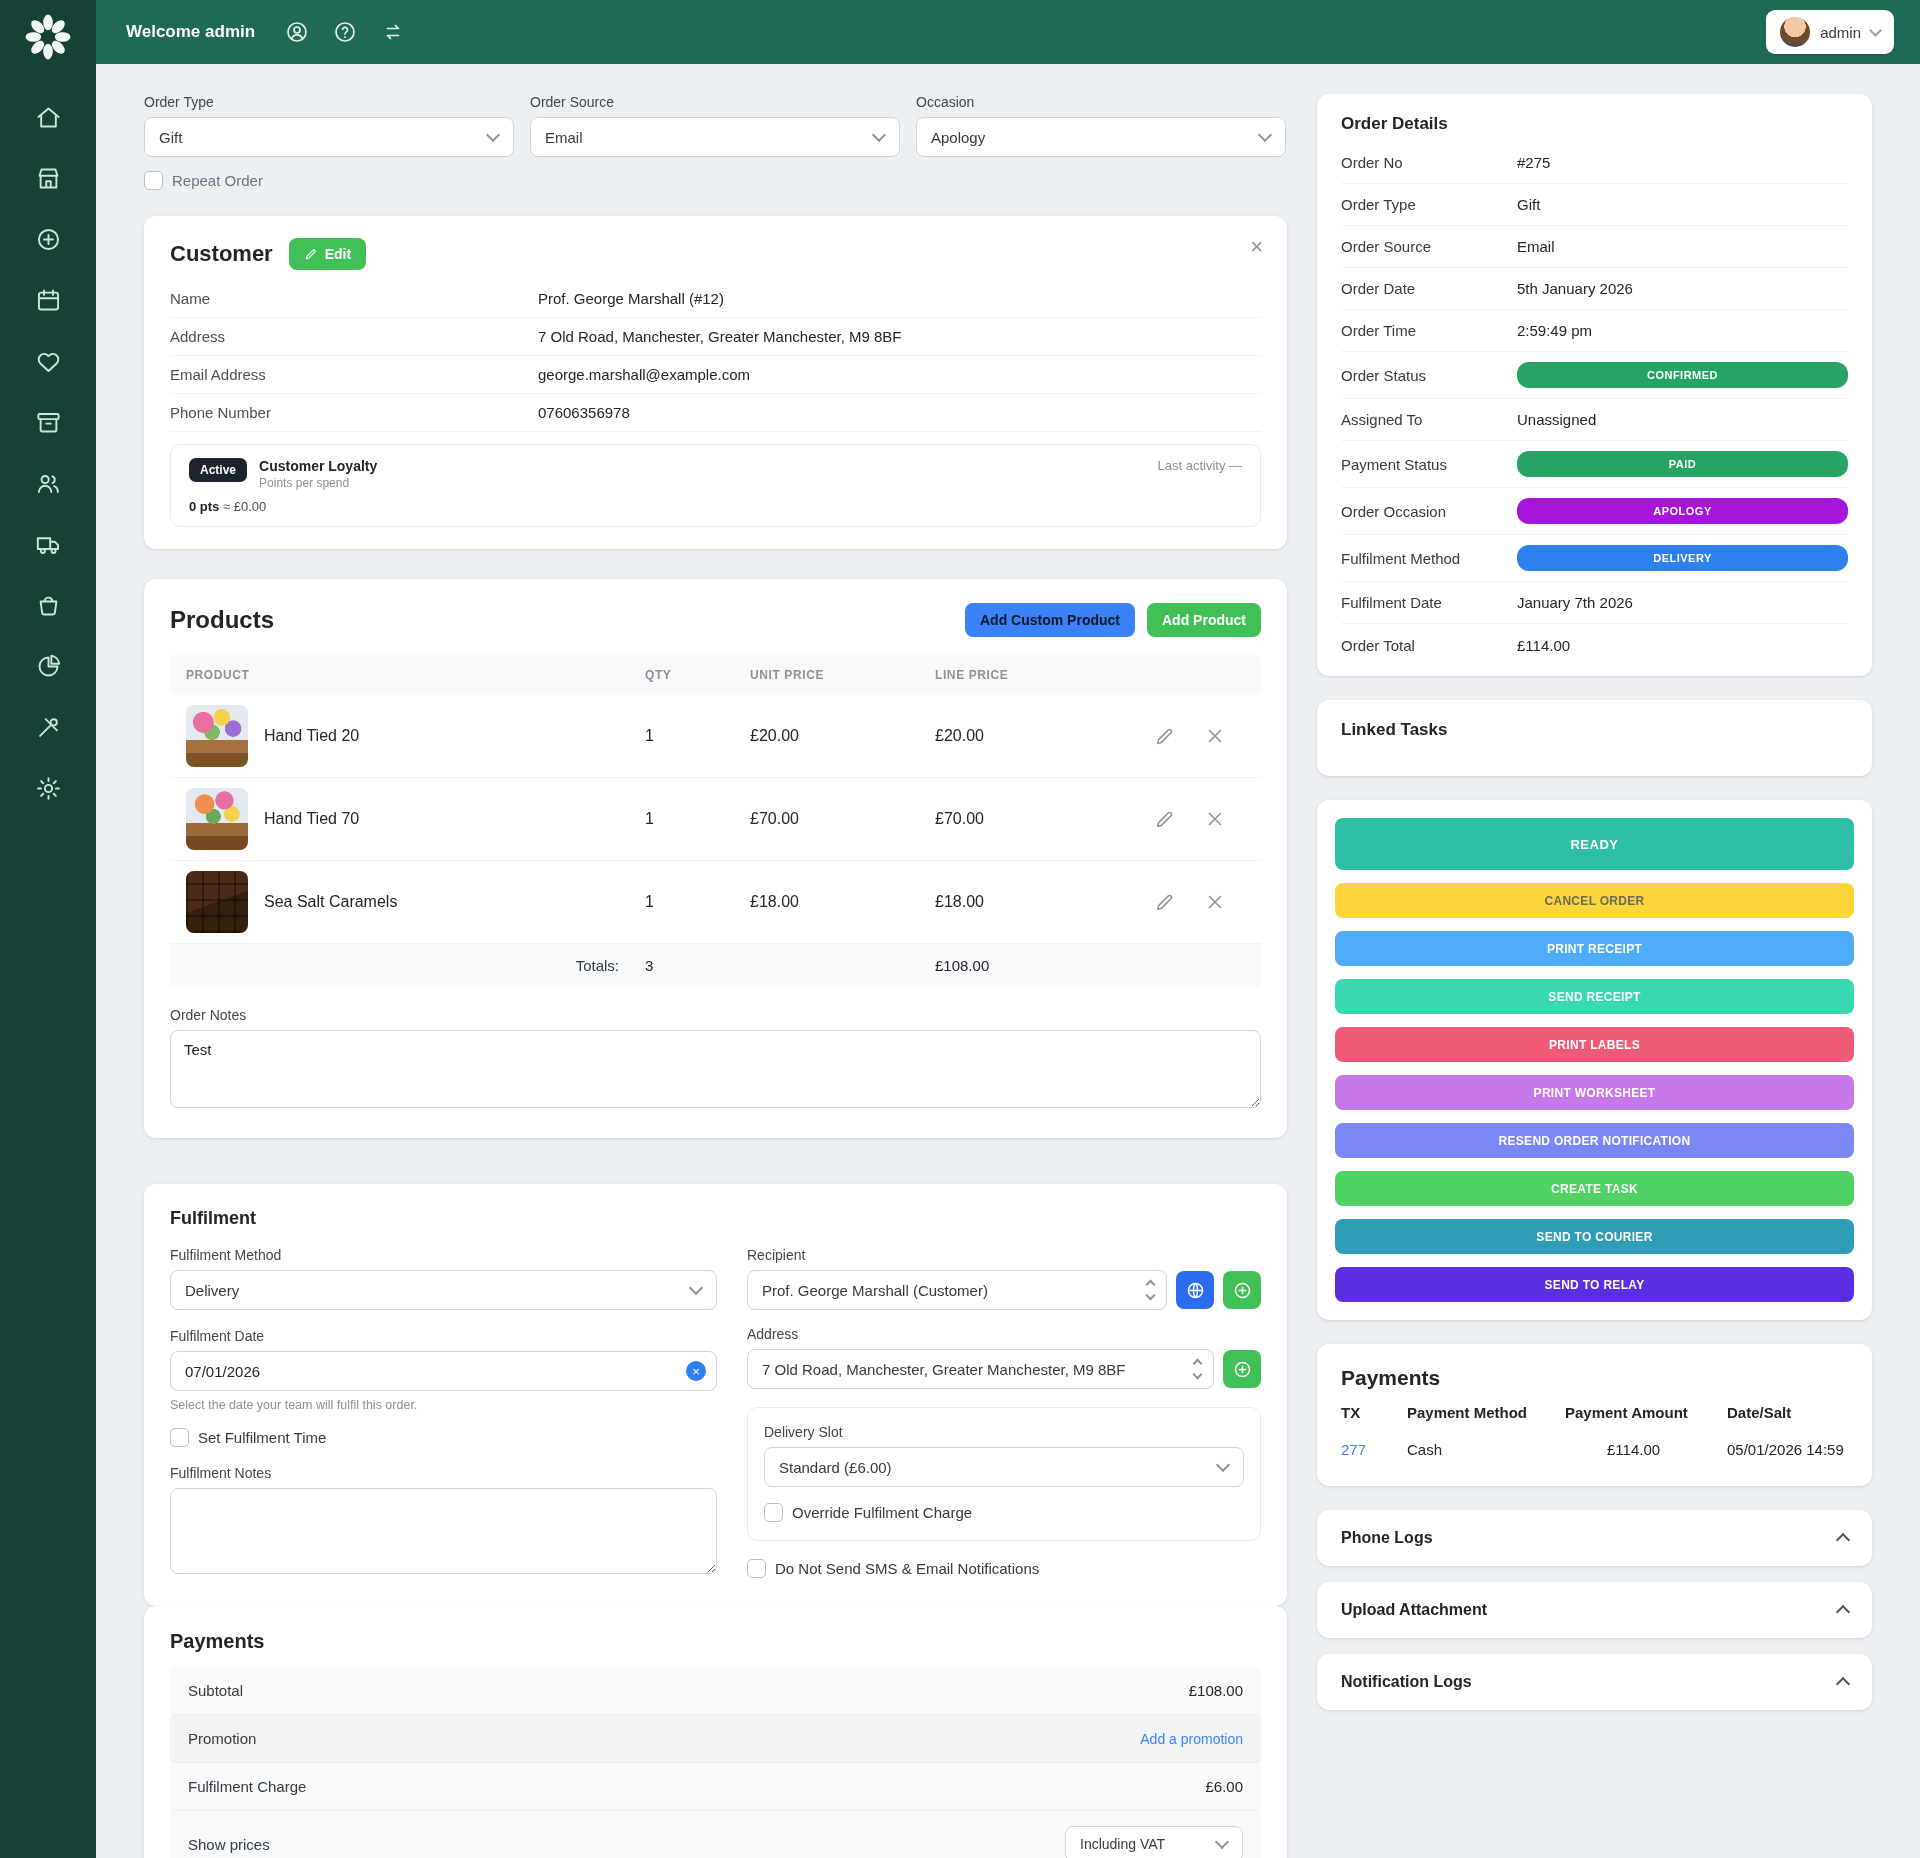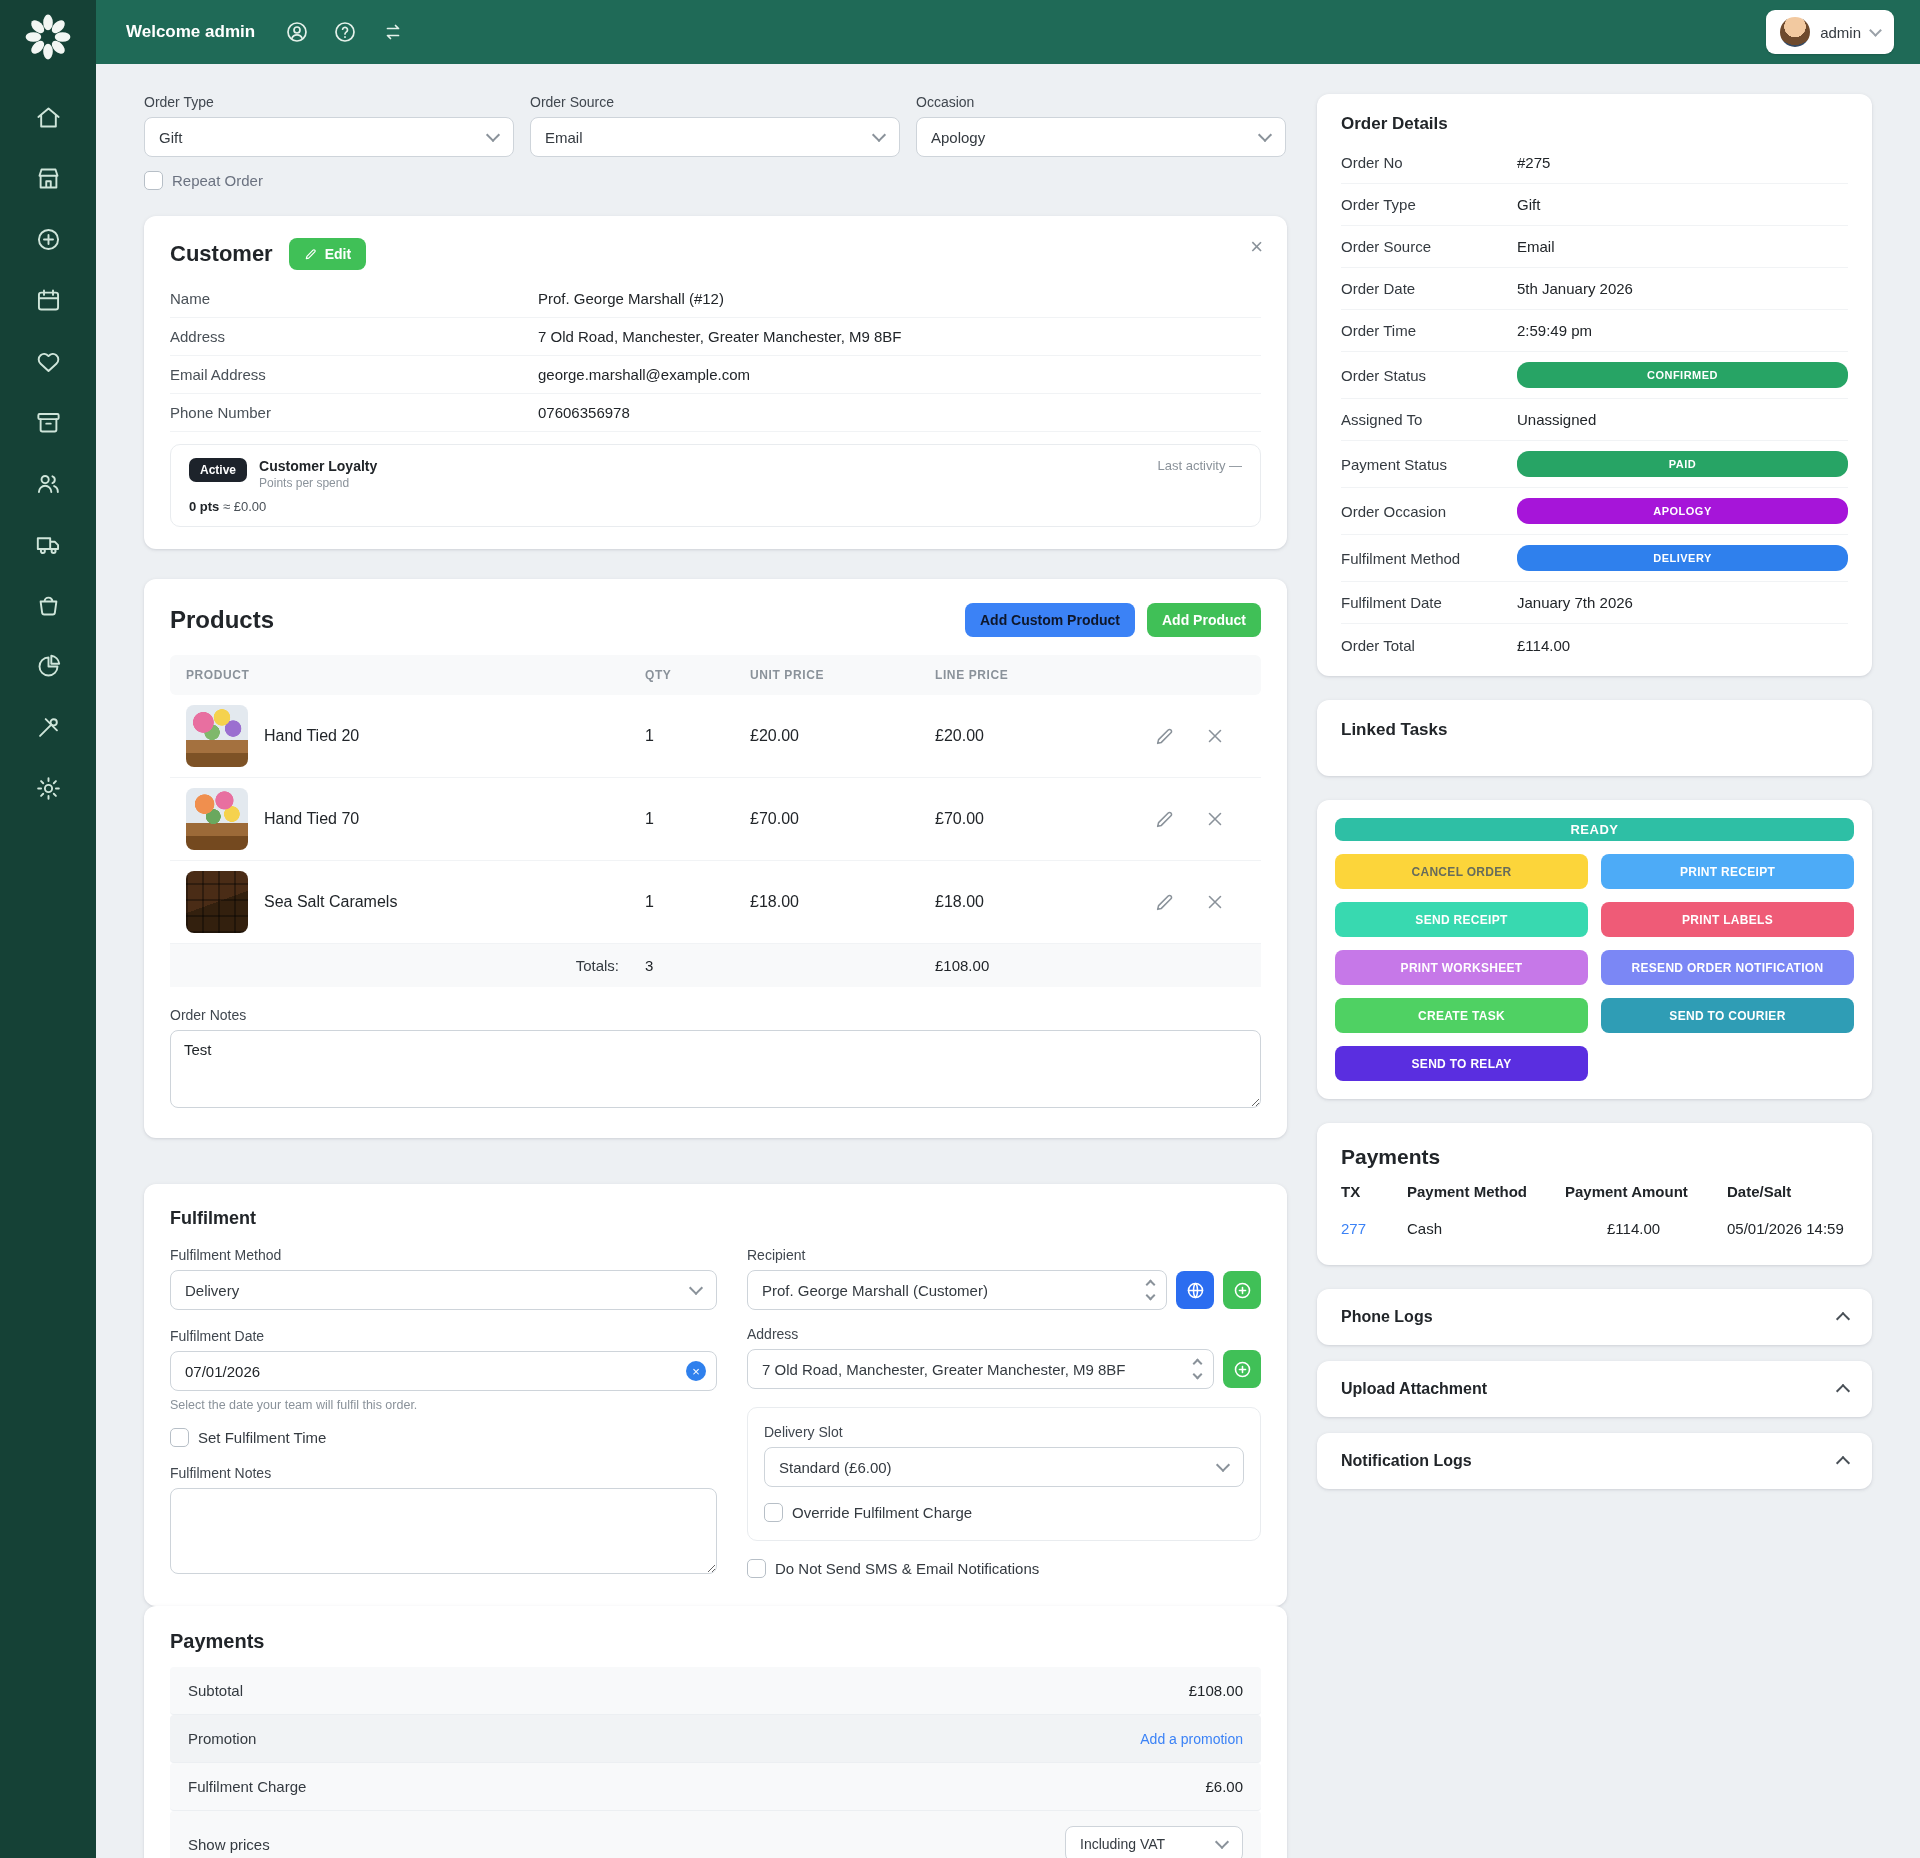--- a/index.html
+++ b/index.html
@@ -159,23 +159,23 @@
   .badge { display:block; flex:1; text-align:center; color:#fff; font-size:11px; font-weight:700;
            letter-spacing:.5px; padding:7px 0; border-radius:12px; }
 
   .lt-card { padding:20px 24px 22px; margin-bottom:24px; }
   .lt-title { font-size:17px; font-weight:700; margin-bottom:14px; }
   .info-box { background:#b9d7f8; border-radius:10px; padding:15px 16px; display:flex; align-items:center;
               gap:11px; font-size:15px; color:#31465e; }
   .info-ico { width:20px; height:20px; fill:none; stroke:#31465e; stroke-width:1.8; stroke-linecap:round; flex:none; }
 
   .act-card { padding:18px; margin-bottom:24px; display:flex; flex-direction:column; gap:13px; }
-  .ready-btn { height:23px; border:none; border-radius:8px; color:#fff; font-size:13px; font-weight:700;
+  .ready-btn { height:52px; border:none; border-radius:8px; color:#fff; font-size:13px; font-weight:700;
                letter-spacing:.5px; cursor:pointer; font-family:inherit; width:100%; }
-  .agrid { display:grid; grid-template-columns:1fr 1fr; gap:13px; }
+  .agrid { display:grid; grid-template-columns:1fr; gap:13px; }
   .abtn { height:35px; border:none; border-radius:8px; font-size:12px; font-weight:700; letter-spacing:.3px;
           display:flex; align-items:center; justify-content:center; cursor:pointer; font-family:inherit; color:#fff; }
 
   .ptab-card { padding:22px 24px 18px; margin-bottom:24px; }
   .ptab-title { font-size:21px; font-weight:700; margin-bottom:14px; }
   .ptab-head { display:grid; grid-template-columns:66px 158px 162px 1fr; font-size:15px; font-weight:700; padding-bottom:12px; }
   .ptab-row { display:grid; grid-template-columns:66px 158px 162px 1fr; font-size:15px; padding:8px 0 10px; align-items:center; }
   .ptab-row .amt { padding-left:42px; }
 
   .panel { display:flex; align-items:center; justify-content:space-between; padding:19px 24px; margin-bottom:16px; cursor:pointer; }

